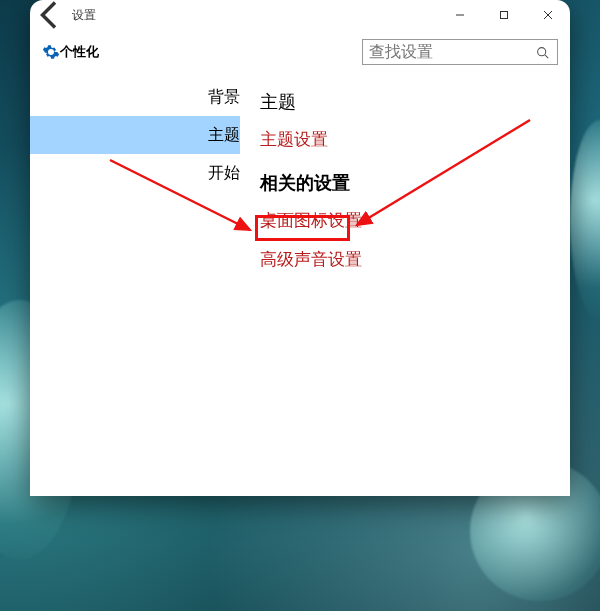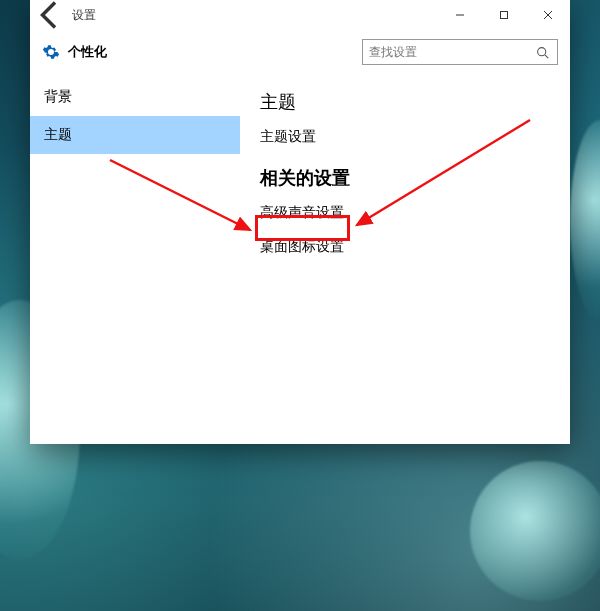--- a/index.html
+++ b/index.html
@@ -16,78 +16,77 @@
                 linear-gradient(160deg, #0d3b4a 0%, #1e6a7d 45%, #0a2f3a 100%);
   }
   .wisp {
     position: absolute; border-radius: 50%;
     background: radial-gradient(circle at 40% 40%, rgba(200,255,250,0.8), rgba(120,230,220,0.1) 70%, transparent);
     filter: blur(1px);
   }
   .window {
     position: absolute;
     left: 30px; top: 0px;
-    width: 540px; height: 444px;
+    width: 540px; height: 496px;
     background: #fff;
     box-shadow: 0 8px 30px rgba(0,0,0,0.5);
-    display: flex; flex-direction: column;
+    display: flex; flex-direction: column; border-radius: 13px;
   }
   .titlebar {
     height: 30px; display: flex; align-items: center;
     font-size: 12px; color: #333;
   }
   .tb-back {
     width: 40px; height: 30px; display:flex; align-items:center; justify-content:center;
     font-size: 15px; color:#333;
   }
   .tb-title { flex: 0 0 auto; padding-left: 2px; }
   .tb-spacer { flex: 1; }
   .tb-btn { width: 44px; height: 30px; display:flex; align-items:center; justify-content:center; color:#333; font-size:11px; }
   .tb-btn svg { width: 10px; height: 10px; stroke: #333; stroke-width:1; fill:none; }
   .header {
     height: 44px; display:flex; align-items:center; padding: 0 12px;
-    gap: 8px;
     justify-content: flex-end;
   }
   .gear { width:18px; height:18px; display:flex; align-items:center; justify-content:center; color:#0863b5; }
   .gear svg { width:18px; height:18px; }
   .header-title { font-size: 13px; font-weight: 600; color:#000; }
   .header-spacer { flex:1; }
   .search {
     width: 196px; height: 26px; border:1px solid #999; position:relative;
     display:flex; align-items:center;
   }
   .search input {
     border:none; outline:none; width: calc(100% - 28px); height:100%;
-    padding: 0 6px; font-size:12px; background:transparent; color:#555;
+    padding: 0 6px; font-size:16px; background:transparent; color:#555;
   }
   .search-icon {
     width:26px; height:24px; display:flex; align-items:center; justify-content:center;
     color:#555;
   }
   .search-icon svg { width:13px; height:13px; stroke:#555; stroke-width:1.3; fill:none; }
   .body {
     flex:1; display:flex; min-height:0;
   }
   .sidebar {
     width: 210px; background:#fff; padding-top: 4px;
   }
   .side-item {
     height: 38px; display:flex; align-items:center;
-    padding-left: 14px; font-size: 14px; color:#000;
+    padding-left: 14px; font-size: 16px; color:#000;justify-content:flex-end;
   }
   .side-item.selected { background:#a3d4ff; }
   .content {
     flex:1; padding: 8px 0 0 20px; background:#fff;
   }
   .section-h {
     font-size: 18px; font-weight: 400; color:#000; margin-top: 8px; margin-bottom: 14px;
   }
   .link {
-    display:block; font-size: 14px; color:#000000; margin-bottom: 16px;
+    display:block; font-size: 17px; color:#b91c1c; margin-bottom: 16px;
     text-decoration:none;
   }
   .related-h { font-size: 18px; font-weight:700; color:#000; margin-top: 20px; margin-bottom: 14px; }
   .highlight-box {
     position:absolute; border: 3px solid #e11; pointer-events:none;
   }
   .arrow { position:absolute; pointer-events:none; }
 </style>
 </head>
 <body>
@@ -146,29 +145,32 @@
   </div>
 
   <div class="body">
     <div class="sidebar">
       <div class="side-item">
           <span>背景</span>
         </div>
       <div class="side-item selected">
           <span>主题</span>
         </div>
+      <div class="side-item">
+          <span>开始</span>
+        </div>
     </div>
 
     <div class="content">
       <div class="section-h">主题</div>
       <a class="link">主题设置</a>
 
       <div class="related-h">相关的设置</div>
+      <a class="link">桌面图标设置</a>
       <a class="link">高级声音设置</a>
-      <a class="link">桌面图标设置</a>
     </div>
   </div>
 
 </div>
 
 <div class="highlight-box" style="left:255px; top:215px; width:95px; height:26px;"></div>
 
 <svg class="arrow" style="left:105px; top:155px; width:160px; height:100px;" viewBox="0 0 160 100">
   <defs>
       <marker id="ah1" markerWidth="8" markerHeight="8" refX="6" refY="3" orient="auto">

